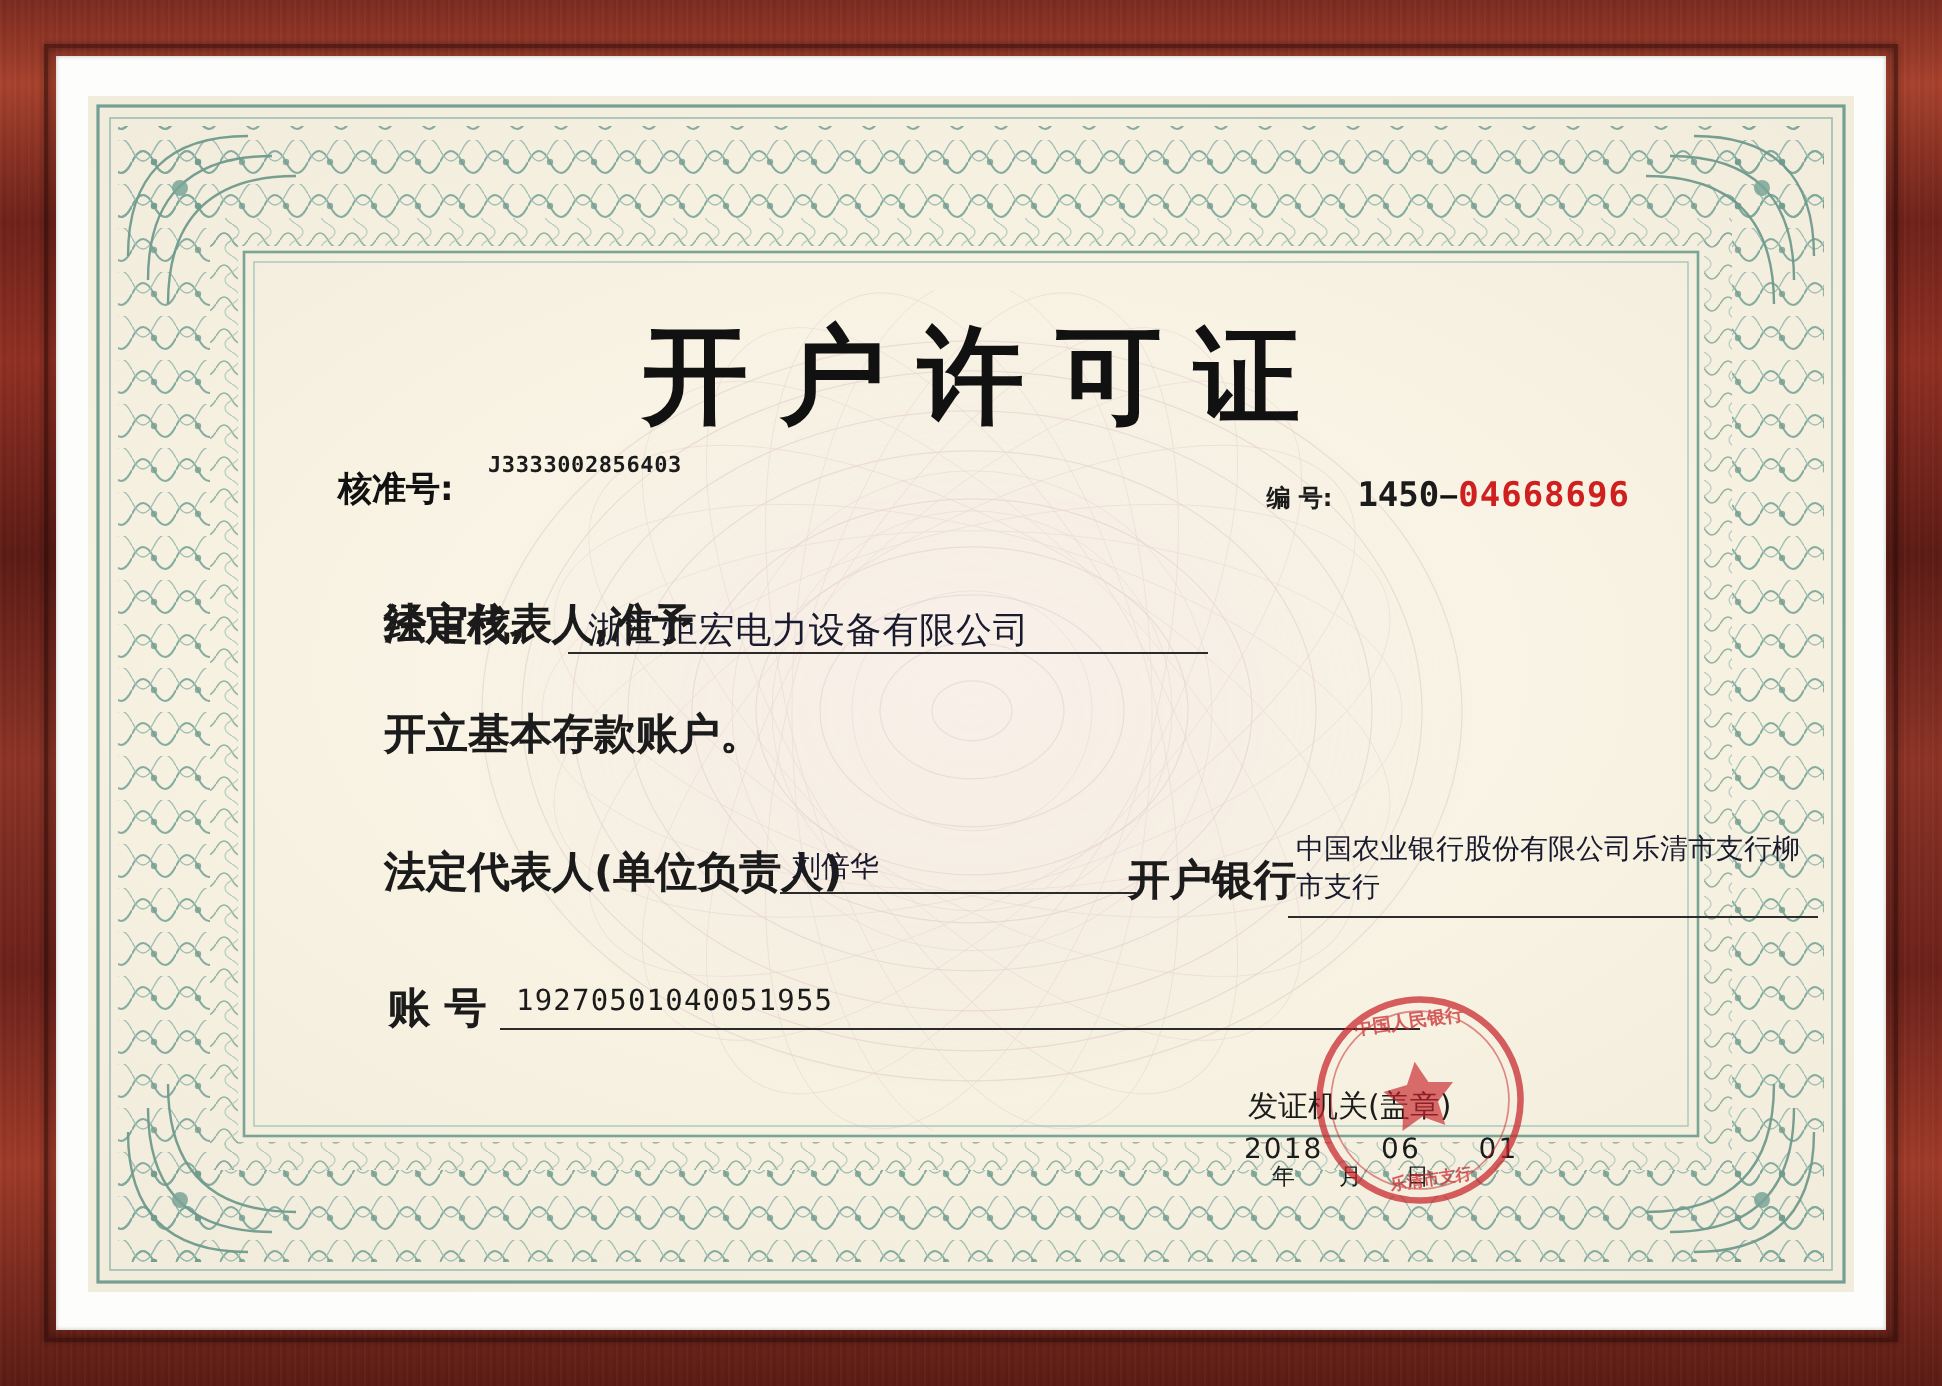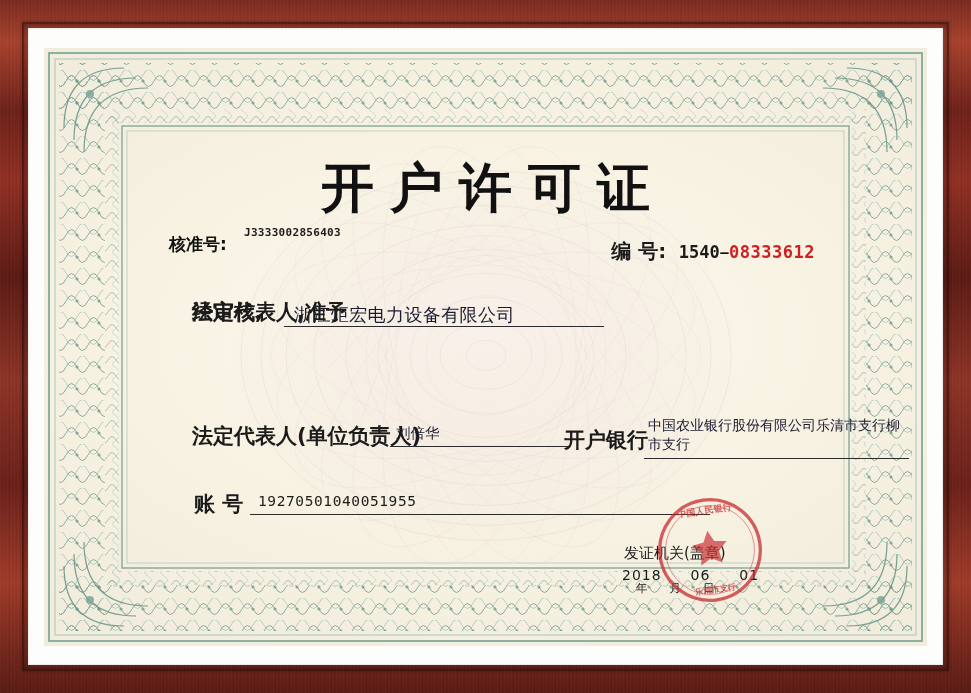--- a/index.html
+++ b/index.html
@@ -149,21 +149,21 @@
     left: 75px;
     top: -7px;
     font-size: 11px;
     letter-spacing: 0.3px;
     font-family: "DejaVu Sans Mono", monospace;
     font-weight: bold;
   }
 
   
   #serial-row { top: 190px; right: 112px; white-space: nowrap; }
-  #serial-label { font-size: 20px; font-weight: bold; font-family: "DejaVu Sans","Liberation Sans",sans-serif; }
+  #serial-label { font-size: 12px; font-weight: bold; font-family: "DejaVu Sans","Liberation Sans",sans-serif; }
   #serial-prefix { font-size: 17px; font-weight: bold; margin-left: 8px; font-family: "DejaVu Sans Mono", monospace; }
   #serial-dash { font-size: 17px; font-weight: bold; color: #111; }
   #serial-red {
     font-size: 17px;
     font-weight: bold;
     color: #cf1f1f;
     letter-spacing: 0.5px;
     font-family: "DejaVu Sans Mono", monospace;
   }
 
@@ -384,31 +384,34 @@
 
         <div id="title" class="cn">开户许可证</div>
 
         <div class="row" id="approve-row">
           <span class="lbl cn">核准号:</span>
           <span id="approve-val">J3333002856403</span>
         </div>
 
         <div class="row" id="serial-row">
           <span id="serial-label" class="cn">编 号:</span>
-          <span id="serial-prefix">1540</span><span id="serial-dash">–</span><span id="serial-red">08333612</span>
+          <span id="serial-prefix">1450</span><span id="serial-dash">–</span><span id="serial-red">04668696</span>
         </div>
 
         <div class="row" id="body1">
           <span class="lbl-lg cn">经审核,</span>
           <span id="company-line">
             <span id="company-name" class="hand">浙江炬宏电力设备有限公司</span>
           </span>
           <span id="body1-tail" class="lbl-lg cn">法定代表人,准予</span>
         </div>
 
+        <div class="row" id="body2">
+          <span class="lbl-lg cn">开立基本存款账户。</span>
+        </div>
 
         <div class="row" id="rep-row">
           <span id="rep-label" class="lbl-lg cn">法定代表人(单位负责人)</span>
           <span id="rep-line">
             <span id="rep-name" class="hand">刘倍华</span>
           </span>
         </div>
 
         <div class="row" id="bank-row">
           <span id="bank-label" class="lbl-lg cn">开户银行</span>

